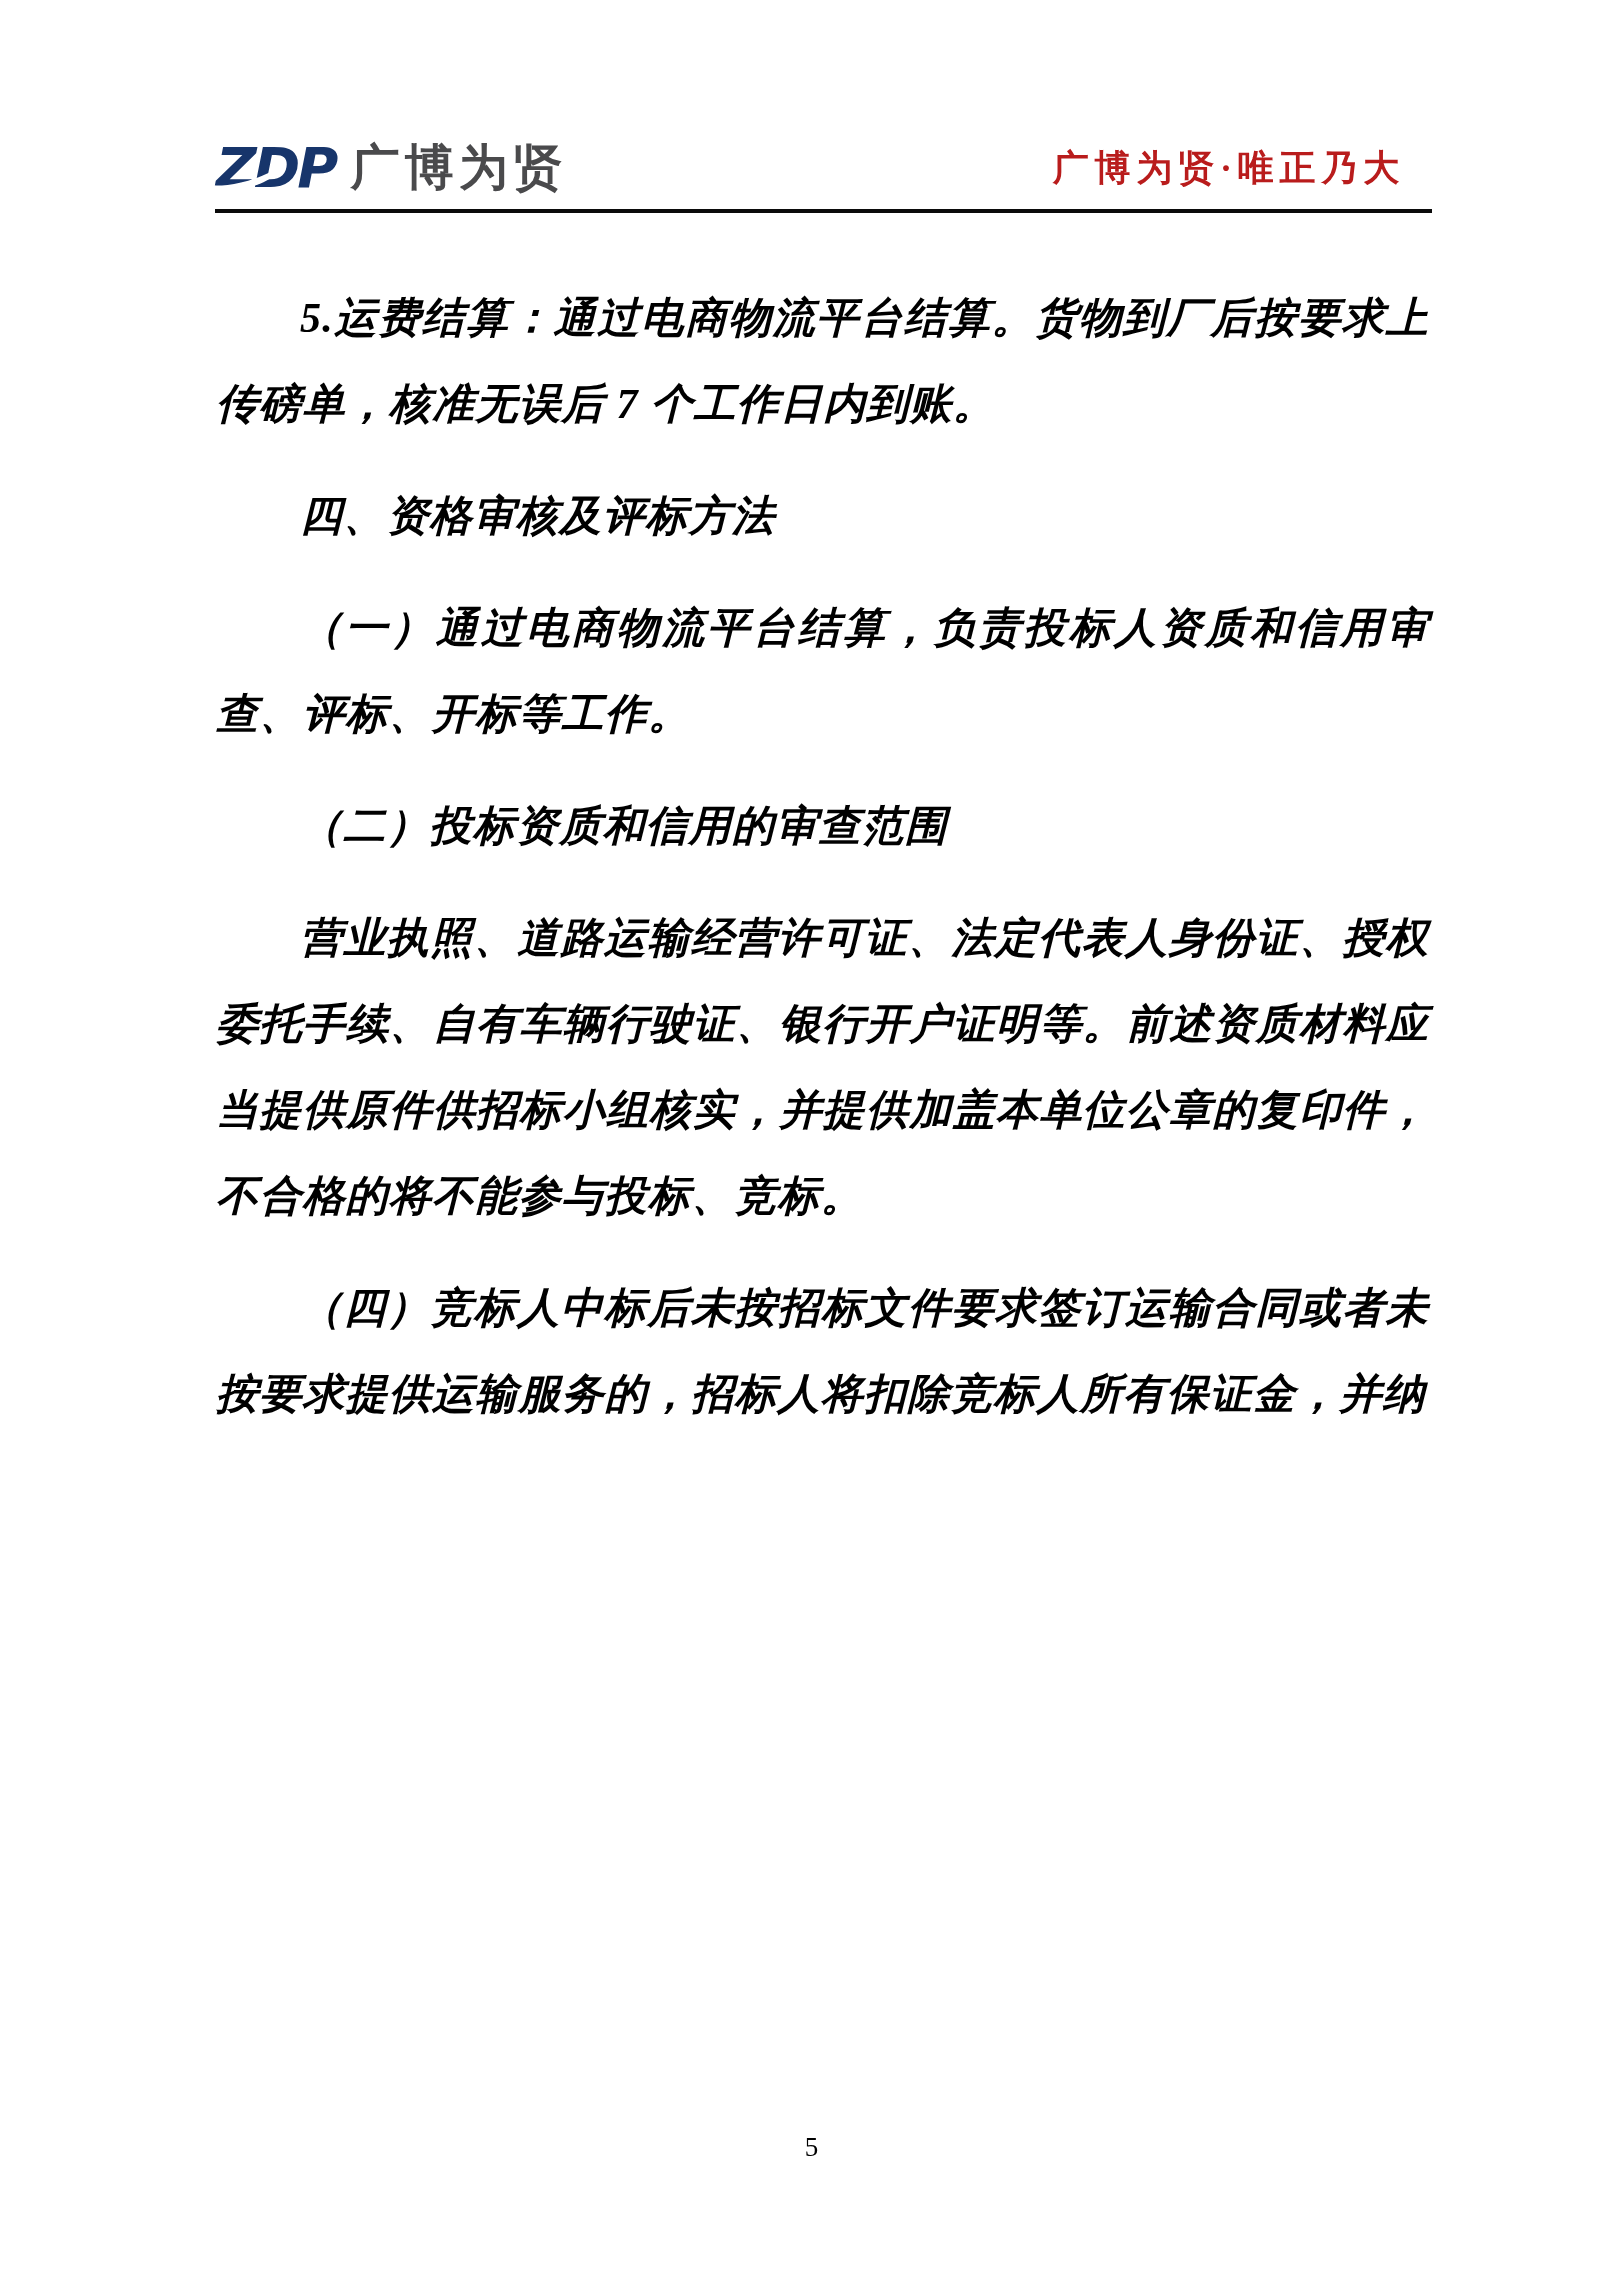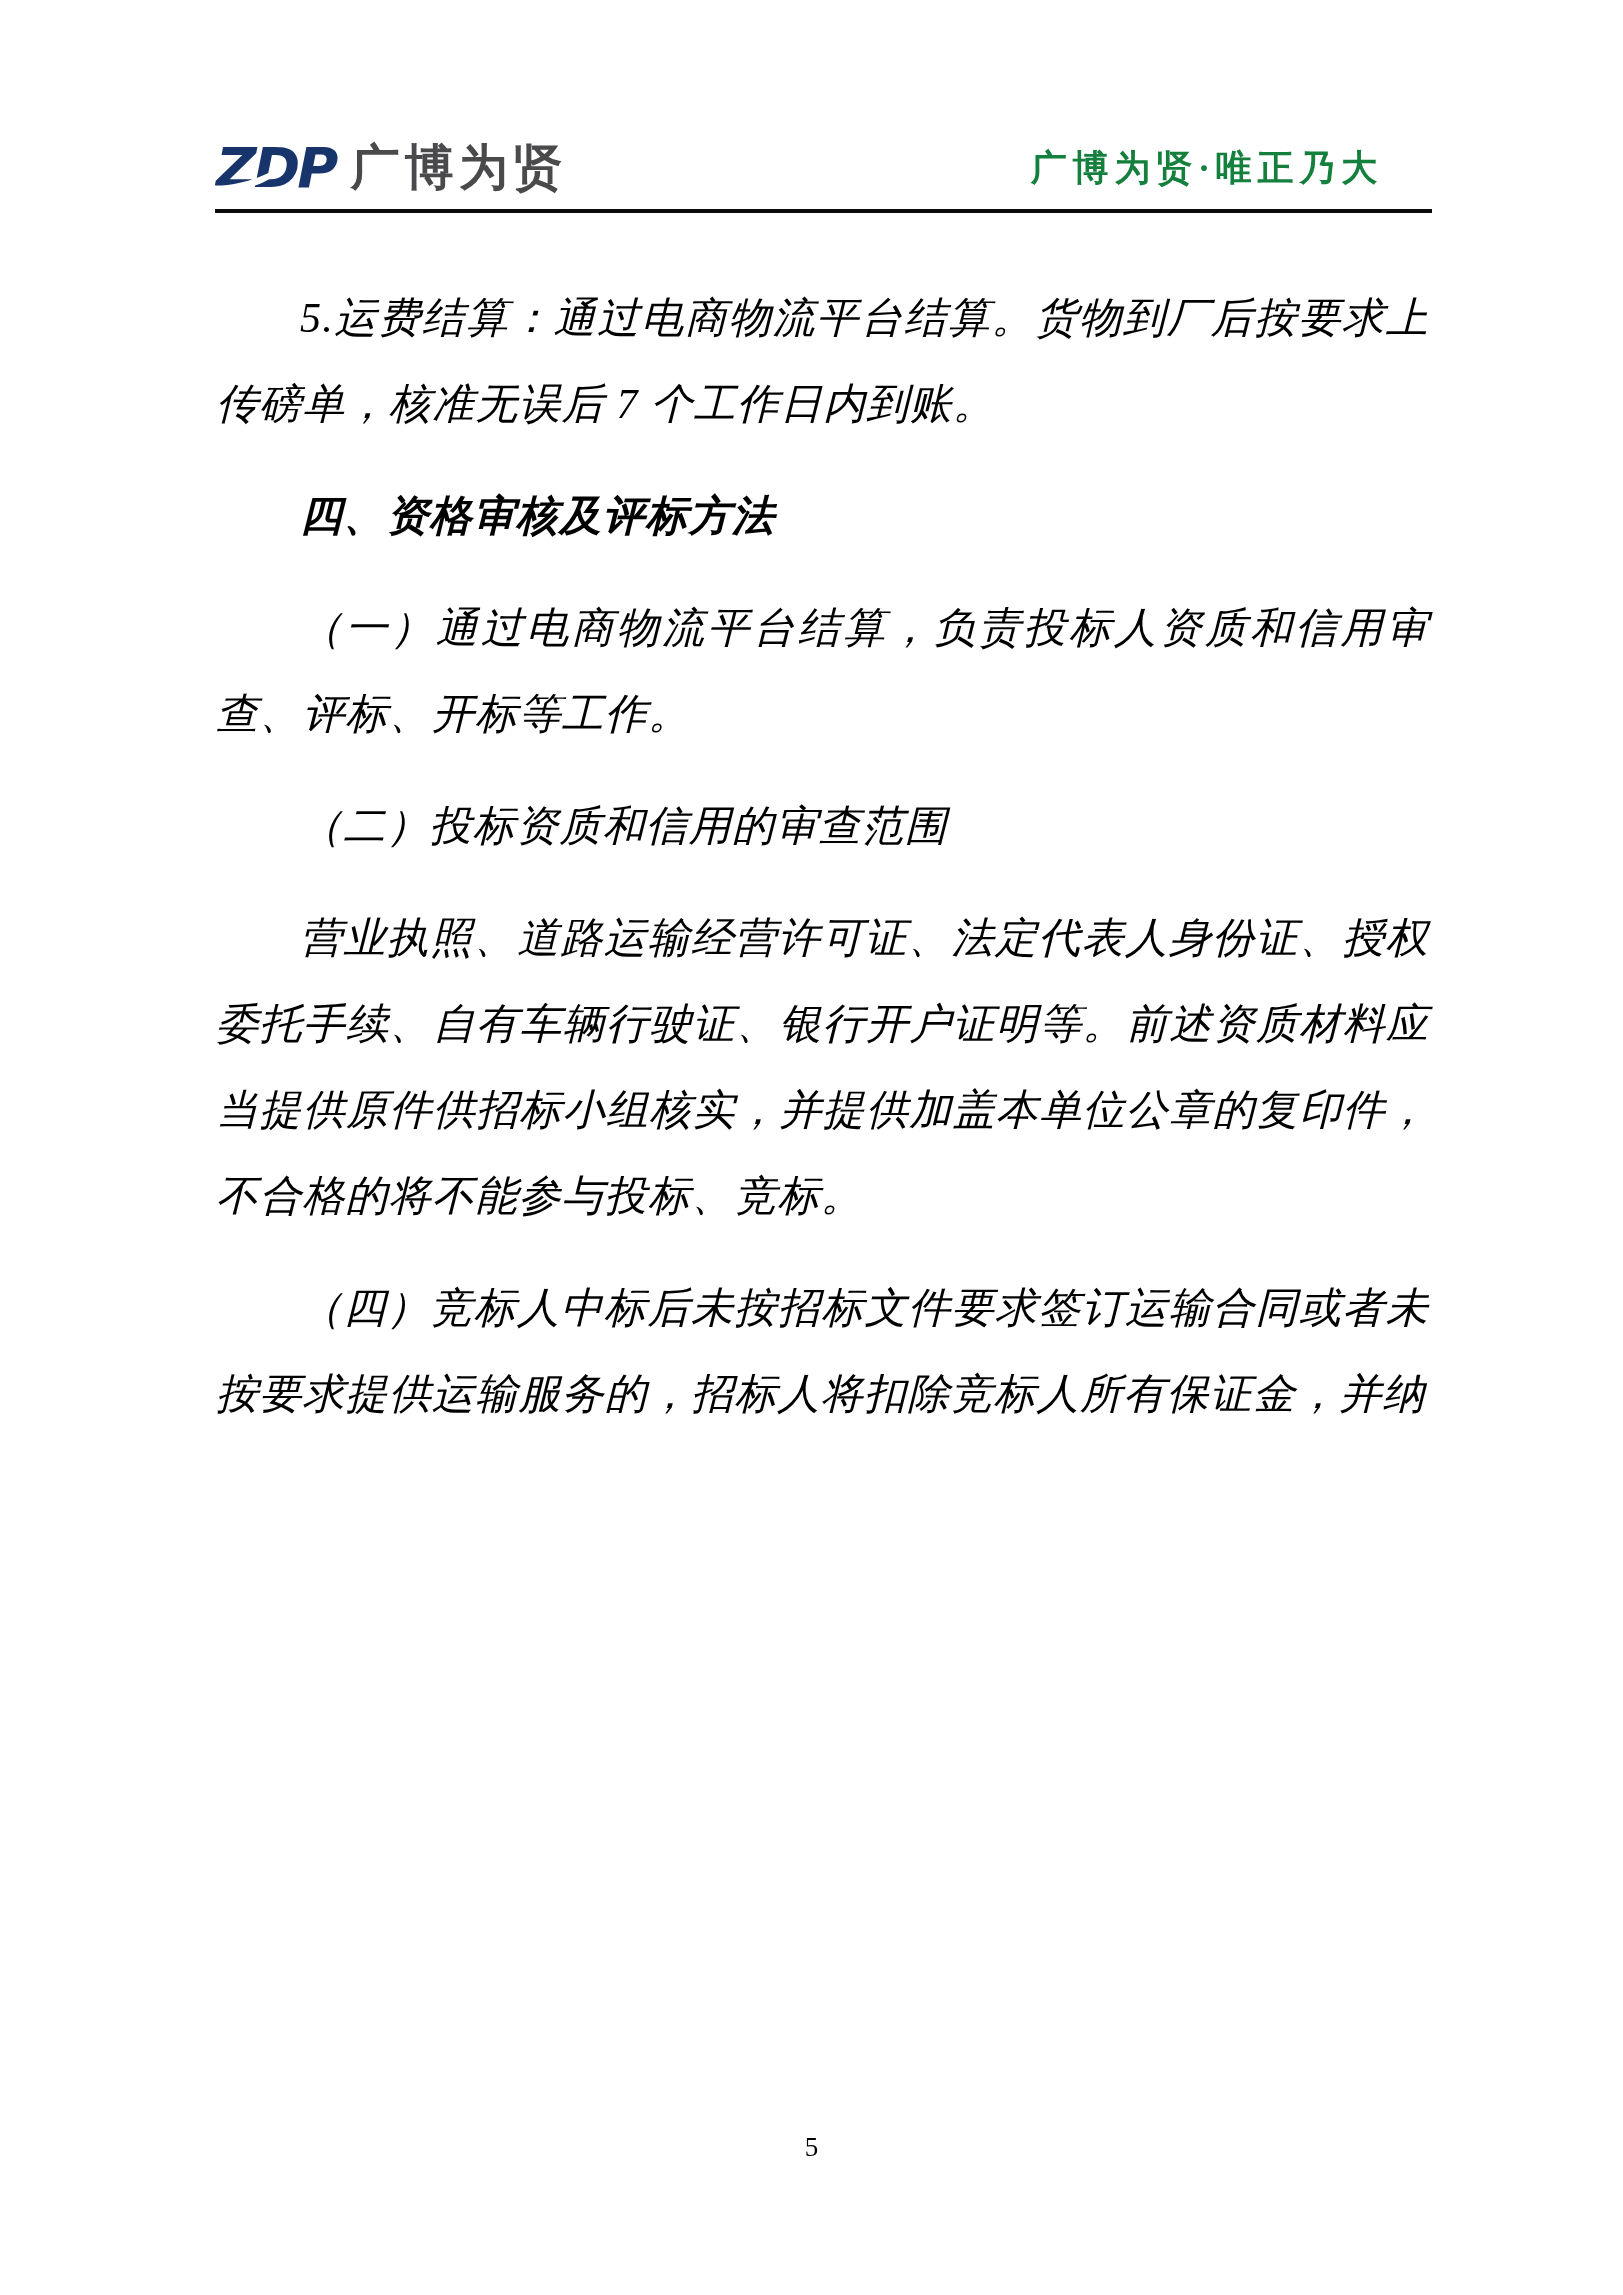--- a/index.html
+++ b/index.html
@@ -61,22 +61,22 @@
     color: #4a4a4c;
     margin-left: 15px;
     white-space: nowrap;
   }
   .slogan {
     font-family: "Liberation Serif", serif;
     font-weight: bold;
     font-size: 36px;
     line-height: 1;
     letter-spacing: 5.8px;
-    color: #15803d;
-    margin-right: 46px;
+    color: #b91c1c;
+    margin-right: 24px;
     white-space: nowrap;
   }
   .header-rule {
     position: absolute;
     left: 215px;
     top: 209px;
     width: 1217px;
     height: 3.5px;
     background: #0b0b0b;
   }
@@ -92,20 +92,21 @@
     margin: 0 0 26px 0;
     font-family: "Liberation Serif", serif;
     font-style: italic;
     font-size: 42px;
     line-height: 86px;
     color: #000000;
     text-indent: 2em;
     text-align: justify;
     text-justify: inter-ideograph;
     letter-spacing: 1.2px;
+    font-weight: bold;
   }
   .para.heading {
     font-weight: bold;
     text-align: left;
   }
   .para:last-child { margin-bottom: 0; }
 
   
   .footer {
     position: absolute;

